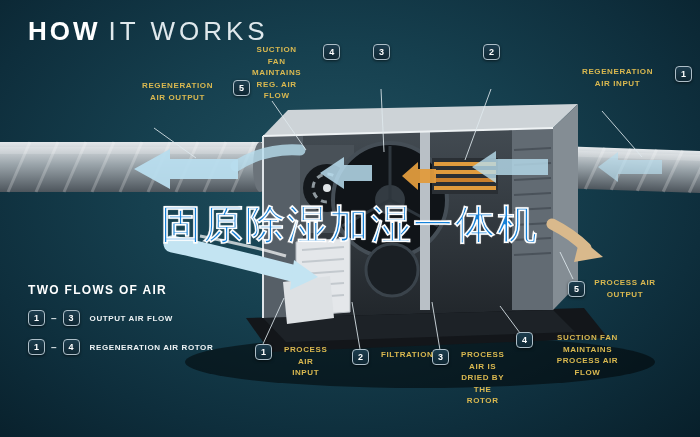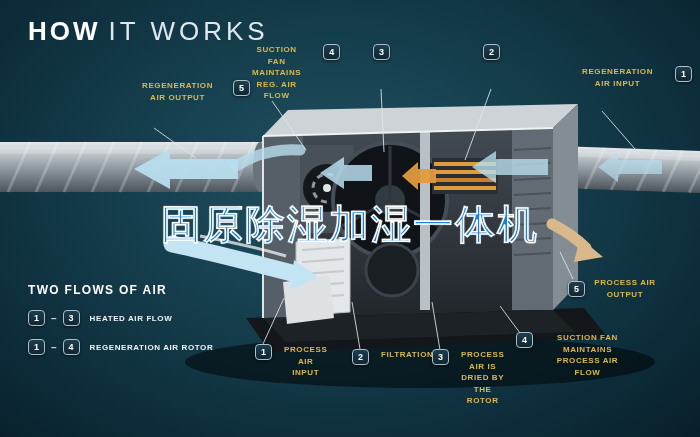--- a/index.html
+++ b/index.html
@@ -247,21 +247,21 @@
     <div class="badge off" style="margin-left:27px;">1</div>
     <div class="label">PROCESS AIR INPUT</div>
   </div>
 
   <div class="legend">
     <div class="legend-title">TWO FLOWS OF AIR</div>
     <div class="legend-row">
       <div class="badge">1</div>
       <span class="dash">–</span>
       <div class="badge">3</div>
-      <span class="label">HEATED AIR FLOW</span>
+      <span class="label">OUTPUT AIR FLOW</span>
     </div>
     <div class="legend-row">
       <div class="badge">1</div>
       <span class="dash">–</span>
       <div class="badge">4</div>
       <span class="label">REGENERATION AIR ROTOR</span>
     </div>
   </div>
 
 </div>

